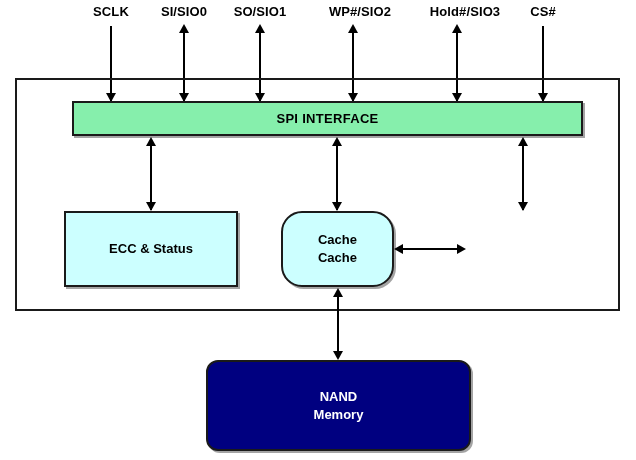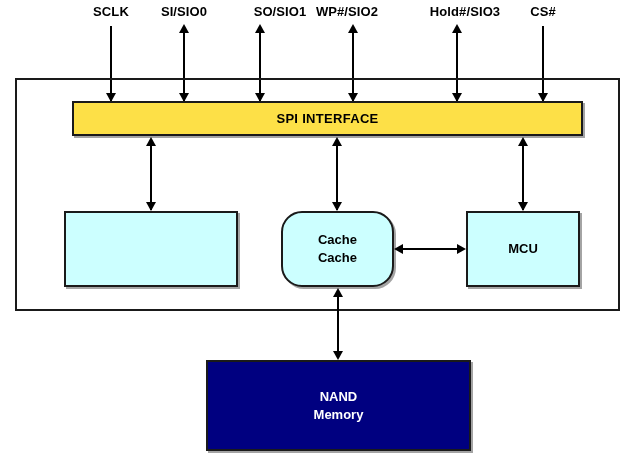--- a/index.html
+++ b/index.html
@@ -96,41 +96,41 @@
     align-items: center;
     justify-content: center;
     text-align: center;
     font-size: 13px;
     font-weight: bold;
     line-height: 1.35;
     color: #000000;
     box-shadow: 2px 2px 0 rgba(90,90,90,0.55);
   }
   .blk-spi {
-    background: #fde047;
+    background: #86efac;
     letter-spacing: 0.3px;
   }
   .blk-cyan {
     background: #ccffff;
   }
   .blk-nand {
     background: #000080;
     color: #ffffff;
   }
   .blk span { display: block; }
 </style>
 </head>
 <body>
 
 <div id="canvas">
 
   <div class="pin-label" style="left:111px; top:4px;">SCLK</div>
   <div class="pin-label" style="left:184px; top:4px;">SI/SIO0</div>
-  <div class="pin-label" style="left:260px; top:4px;margin-left:20px;">SO/SIO1</div>
-  <div class="pin-label" style="left:347px; top:4px;">WP#/SIO2</div>
+  <div class="pin-label" style="left:260px; top:4px;">SO/SIO1</div>
+  <div class="pin-label" style="left:360px; top:4px;">WP#/SIO2</div>
   <div class="pin-label" style="left:457px; top:4px;margin-left:8px;">Hold#/SIO3</div>
   <div class="pin-label" style="left:543px; top:4px;text-align:center;">CS#</div>
 
   <div class="conn">
     <div class="vline" style="left:111px; top:26px; height:76px;"></div>
     <div class="arrow-down" style="left:111px; top:93px;"></div>
   </div>
 
   <div class="conn">
     <div class="vline" style="left:184px; top:26px; height:76px;"></div>
@@ -180,46 +180,44 @@
   </div>
 
   <div class="conn">
     <div class="vline" style="left:523px; top:140px; height:70px;"></div>
     <div class="arrow-up" style="left:523px; top:137px;"></div>
     <div class="arrow-down" style="left:523px; top:202px;"></div>
   </div>
 
   <div class="blk blk-cyan" style="left:64px; top:211px; width:174px; height:76px;">
     <div>
+      <span>ECC &amp; Status</span>
     </div>
   </div>
 
   <div class="blk blk-cyan" style="left:281px; top:211px; width:113px; height:76px;border-radius:21px;">
     <div>
       <span>Cache</span>
       <span>Cache</span>
     </div>
   </div>
 
-  <div class="blk blk-cyan" style="left:466px; top:211px; width:114px; height:76px;">
-    <span>MCU</span>
-  </div>
 
   <div class="conn">
     <div class="hline" style="left:396px; top:248px; width:68px;"></div>
     <div class="arrow-left" style="left:394px; top:249px;"></div>
     <div class="arrow-right" style="left:457px; top:249px;"></div>
   </div>
 
   <div class="conn">
     <div class="vline" style="left:338px; top:292px; height:66px;"></div>
     <div class="arrow-up" style="left:338px; top:288px;"></div>
     <div class="arrow-down" style="left:338px; top:351px;"></div>
   </div>
 
-  <div class="blk blk-nand" style="left:206px; top:360px; width:265px; height:91px;">
+  <div class="blk blk-nand" style="left:206px; top:360px; width:265px; height:91px;border-radius:12px;">
     <div>
       <span>NAND</span>
       <span>Memory</span>
     </div>
   </div>
 
 </div>
 
 </body></html>

